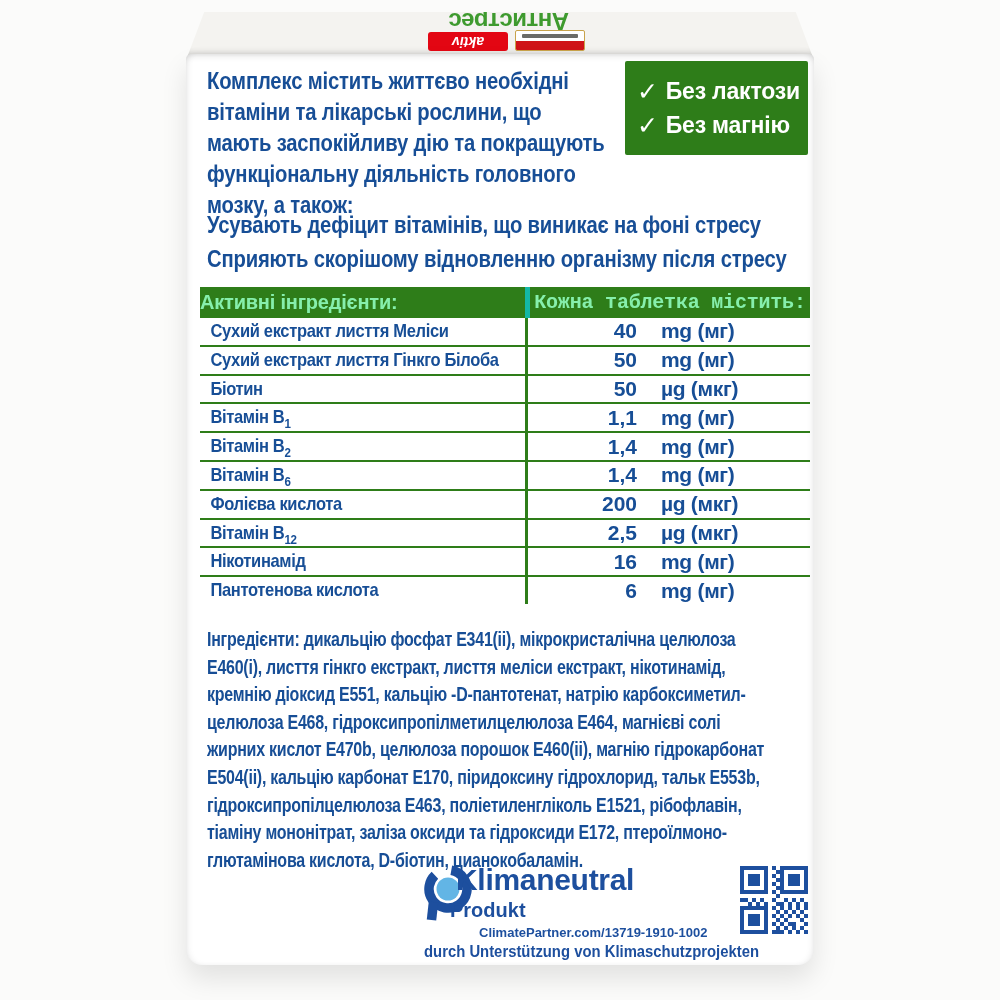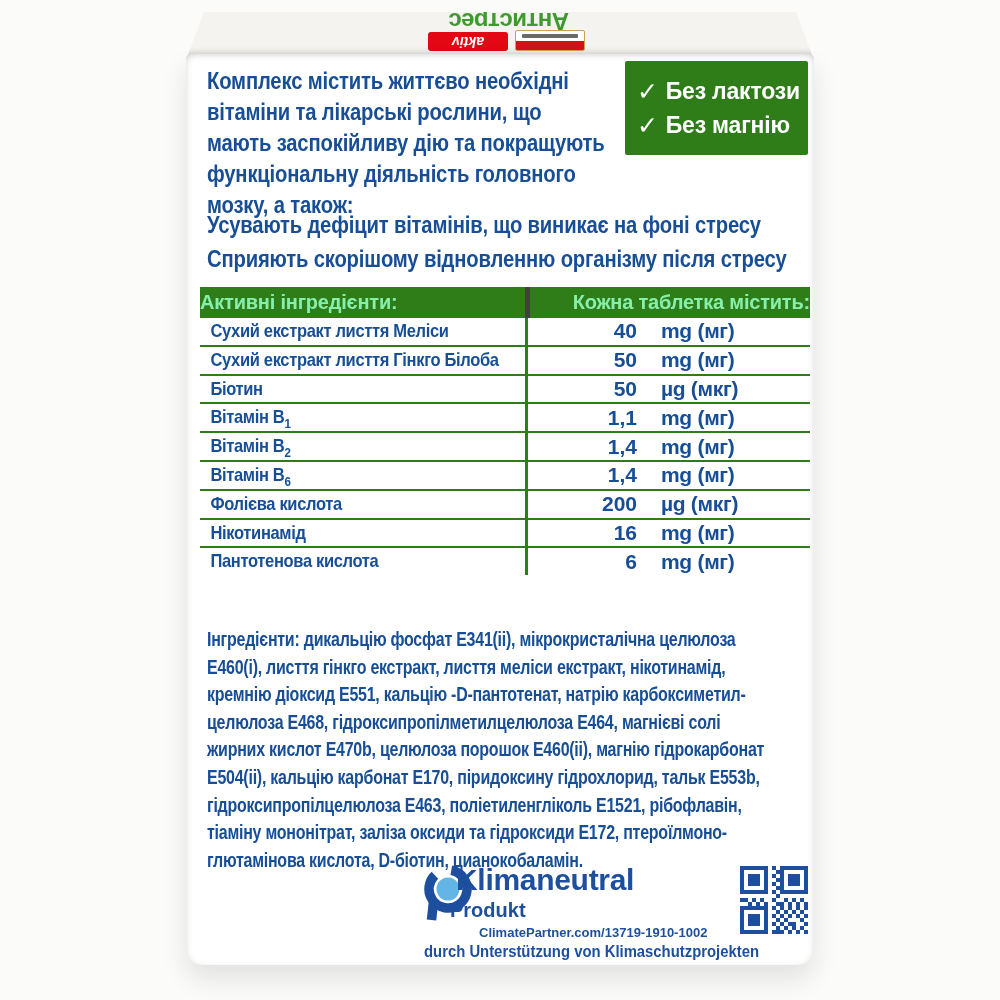--- a/index.html
+++ b/index.html
@@ -49,21 +49,21 @@
   .benefit { font-size:23px; font-weight:700; letter-spacing:-.2px; line-height:34px; white-space:nowrap; }
 
   
   table.ing { position:absolute; left:200px; top:287px; width:610px;
               border-collapse:separate; border-spacing:0; table-layout:fixed; }
   table.ing th, table.ing td { padding:0; vertical-align:middle; }
   col.c1 { width:325px; }
   th { background:#2e7d19; color:#86efac; font-size:20px; font-weight:700; height:31px;
        letter-spacing:-.2px; }
   th.h1 { text-align:left; padding-left:12px; }
-  th.h2 { border-left:5px solid #404040; text-align:right; }
+  th.h2 { border-left:5px solid #14b8a6; text-align:center;font-family:Liberation Mono, monospace; }
   td { height:26px; font-size:21px; font-weight:700; }
   tr.r + tr.r td { border-top:2px solid #2e7d19; }
   td.c2 { border-left:3px solid #2e7d19; }
   td.c1 .name { display:inline-block; padding-left:12px; font-size:19px; letter-spacing:-.4px;
                 transform:scaleX(.87); transform-origin:0 50%; white-space:nowrap; }
   td.c1 sub { font-size:70%; }
   td.c2 .amt { display:flex; justify-content:center; align-items:baseline; }
   td.c2 .val { width:52px; text-align:right; margin-right:24px; }
   td.c2 .unit { width:92px; text-align:left; letter-spacing:-.3px; }
 
@@ -185,20 +185,29 @@
               <span class="val">1,4</span>
               <span class="unit">mg (мг)</span>
             </span>
           </td>
       </tr>
       <tr class="r">
         <td class="c1"><span class="name"><span>Фолієва кислота</span><sub></sub></span></td>
         <td class="c2">
             <span class="amt">
               <span class="val">200</span>
+              <span class="unit">µg (мкг)</span>
+            </span>
+          </td>
+      </tr>
+      <tr class="r">
+        <td class="c1"><span class="name"><span>Вітамін В</span><sub>12</sub></span></td>
+        <td class="c2">
+            <span class="amt">
+              <span class="val">2,5</span>
               <span class="unit">µg (мкг)</span>
             </span>
           </td>
       </tr>
       <tr class="r">
         <td class="c1"><span class="name"><span>Нікотинамід</span><sub></sub></span></td>
         <td class="c2">
             <span class="amt">
               <span class="val">16</span>
               <span class="unit">mg (мг)</span>

